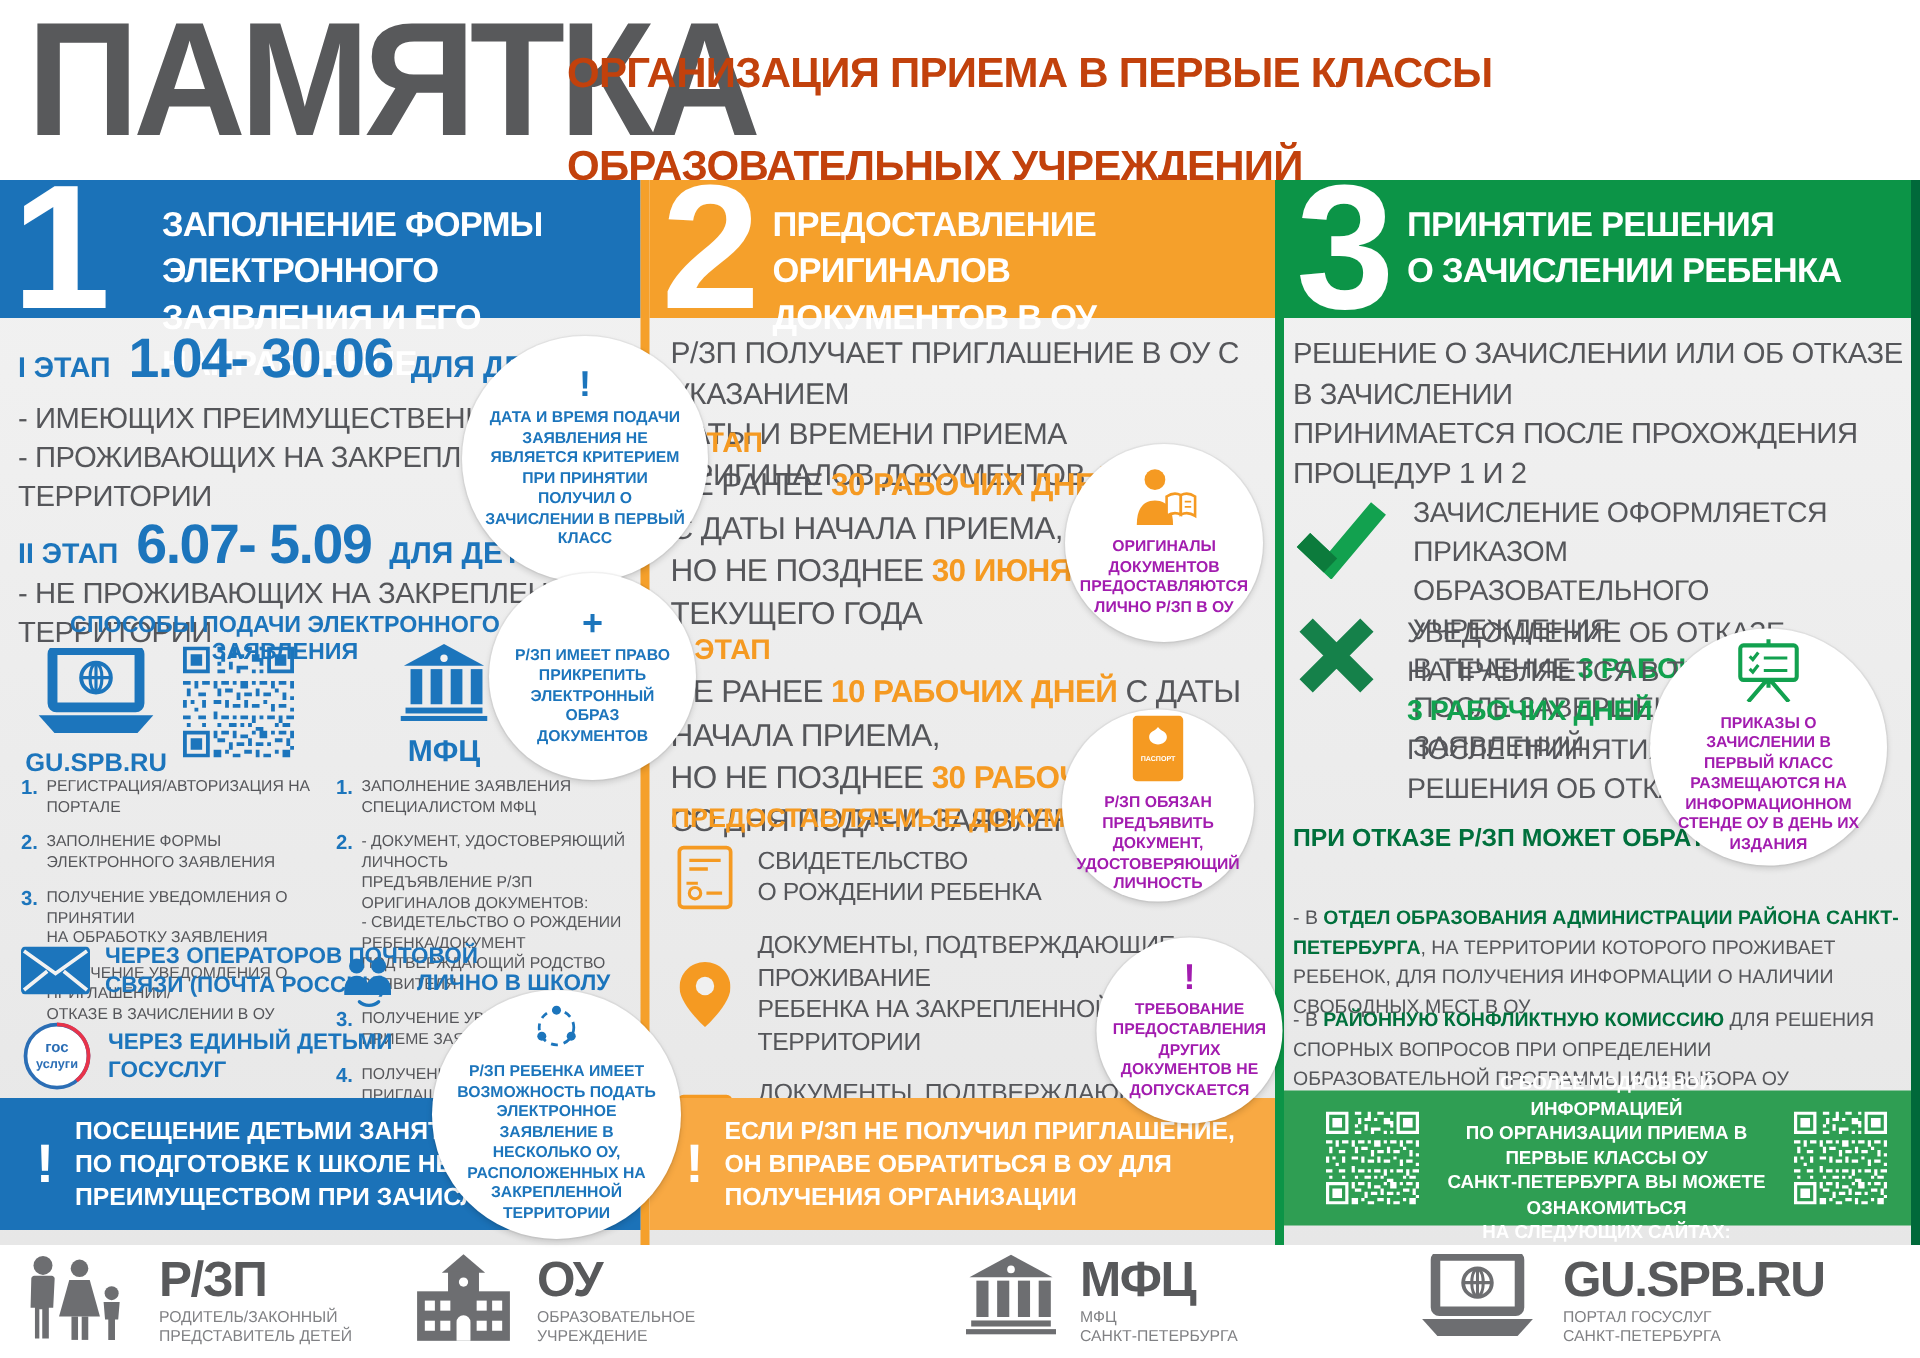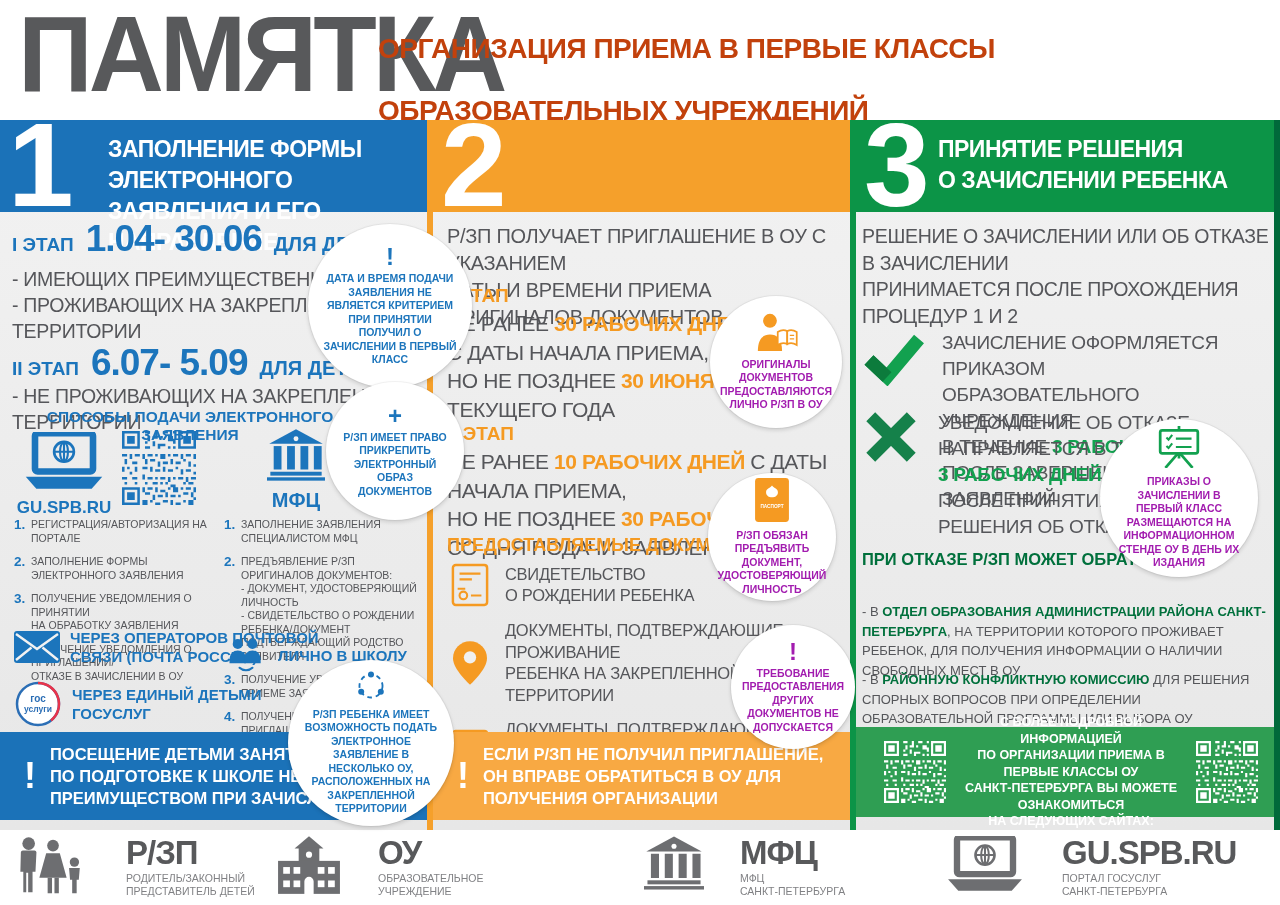--- a/index.html
+++ b/index.html
@@ -69,21 +69,21 @@
   .appeal b{color:#00703C;font-weight:800;}
   
   .bubble{position:absolute;background:#fff;border-radius:50%;z-index:3;
           box-shadow:0 2px 4px rgba(0,0,0,.15),0 0 0 1px rgba(0,0,0,.04);
           display:flex;flex-direction:column;align-items:center;justify-content:center;
           text-align:center;font-weight:800;}
   .bubble .bg{font-size:24px;line-height:24px;}
   .bubble .bt{font-size:10.5px;line-height:13.5px;margin-top:3px;padding:0 14px;}
   
   .footer{position:absolute;left:0;top:830px;width:1280px;height:75px;background:#fff;}
-  .legend{position:absolute;top:6px;display:flex;align-items:flex-start;gap:20px;}
+  .legend{position:absolute;top:6px;display:flex;align-items:flex-start;}
   .legend .lic{flex:none;color:#6D6E71;display:flex;}
   .legend .lt{margin-left:16px;}
   .legend .abbr{font-size:33px;line-height:33px;font-weight:800;color:#58595B;letter-spacing:-1px;}
   .legend .desc{font-size:10.5px;line-height:13px;color:#808184;margin-top:3px;}
   .qr-slot svg{display:block;width:100%;height:100%;}
 </style>
 </head>
 <body>
 
 <div class="poster">
@@ -193,22 +193,22 @@
       <div class="steps" style="left:224px;top:398px;width:202px;">
         <div class="step">
           <span class="n">1.</span>
           <span>
               <div>ЗАПОЛНЕНИЕ ЗАЯВЛЕНИЯ СПЕЦИАЛИСТОМ МФЦ</div>
             </span>
         </div>
         <div class="step">
           <span class="n">2.</span>
           <span>
-              <div>ПРЕДЪЯВЛЕНИЕ Р/ЗП ОРИГИНАЛОВ ДОКУМЕНТОВ:</div>
-                <div>- ДОКУМЕНТ, УДОСТОВЕРЯЮЩИЙ ЛИЧНОСТЬ</div>
+              <div>- ДОКУМЕНТ, УДОСТОВЕРЯЮЩИЙ ЛИЧНОСТЬ</div>
+                <div>ПРЕДЪЯВЛЕНИЕ Р/ЗП ОРИГИНАЛОВ ДОКУМЕНТОВ:</div>
                 <div>- СВИДЕТЕЛЬСТВО О РОЖДЕНИИ РЕБЕНКА/ДОКУМЕНТ</div>
                 <div>ПОДТВЕРЖДАЮЩИЙ РОДСТВО ЗАЯВИТЕЛЯ</div>
             </span>
         </div>
         <div class="step">
           <span class="n">3.</span>
           <span>
               <div>ПОЛУЧЕНИЕ УВЕДОМЛЕНИЯ О ПРИЕМЕ ЗАЯВЛЕНИЯ</div>
             </span>
         </div>
@@ -266,20 +266,24 @@
           <div>ПОСЕЩЕНИЕ ДЕТЬМИ ЗАНЯТИЙ</div>
           <div>ПО ПОДГОТОВКЕ К ШКОЛЕ НЕ ЯВЛЯЕТСЯ</div>
           <div>ПРЕИМУЩЕСТВОМ ПРИ ЗАЧИСЛЕНИИ В ОУ</div>
         </span>
       </div>
     </div>
 
     <div class="col col2">
       <div class="colhead bg-orange">
         <div class="num">2</div>
+        <div class="titles" style="left:82px;">
+          <div>ПРЕДОСТАВЛЕНИЕ ОРИГИНАЛОВ</div>
+          <div>ДОКУМЕНТОВ В ОУ</div>
+        </div>
       </div>
 
       <div class="p2 gray" style="left:14px;top:103px;">
         <div>Р/ЗП ПОЛУЧАЕТ ПРИГЛАШЕНИЕ В ОУ С УКАЗАНИЕМ</div>
         <div>ДАТЫ И ВРЕМЕНИ ПРИЕМА ОРИГИНАЛОВ ДОКУМЕНТОВ</div>
       </div>
 
       <div class="sl" style="left:14px;top:165px;">I ЭТАП</div>
       <div class="s-lines" style="left:14px;top:190px;">
         <div><span>НЕ РАНЕЕ </span><b>30 РАБОЧИХ ДНЕЙ</b></div>

